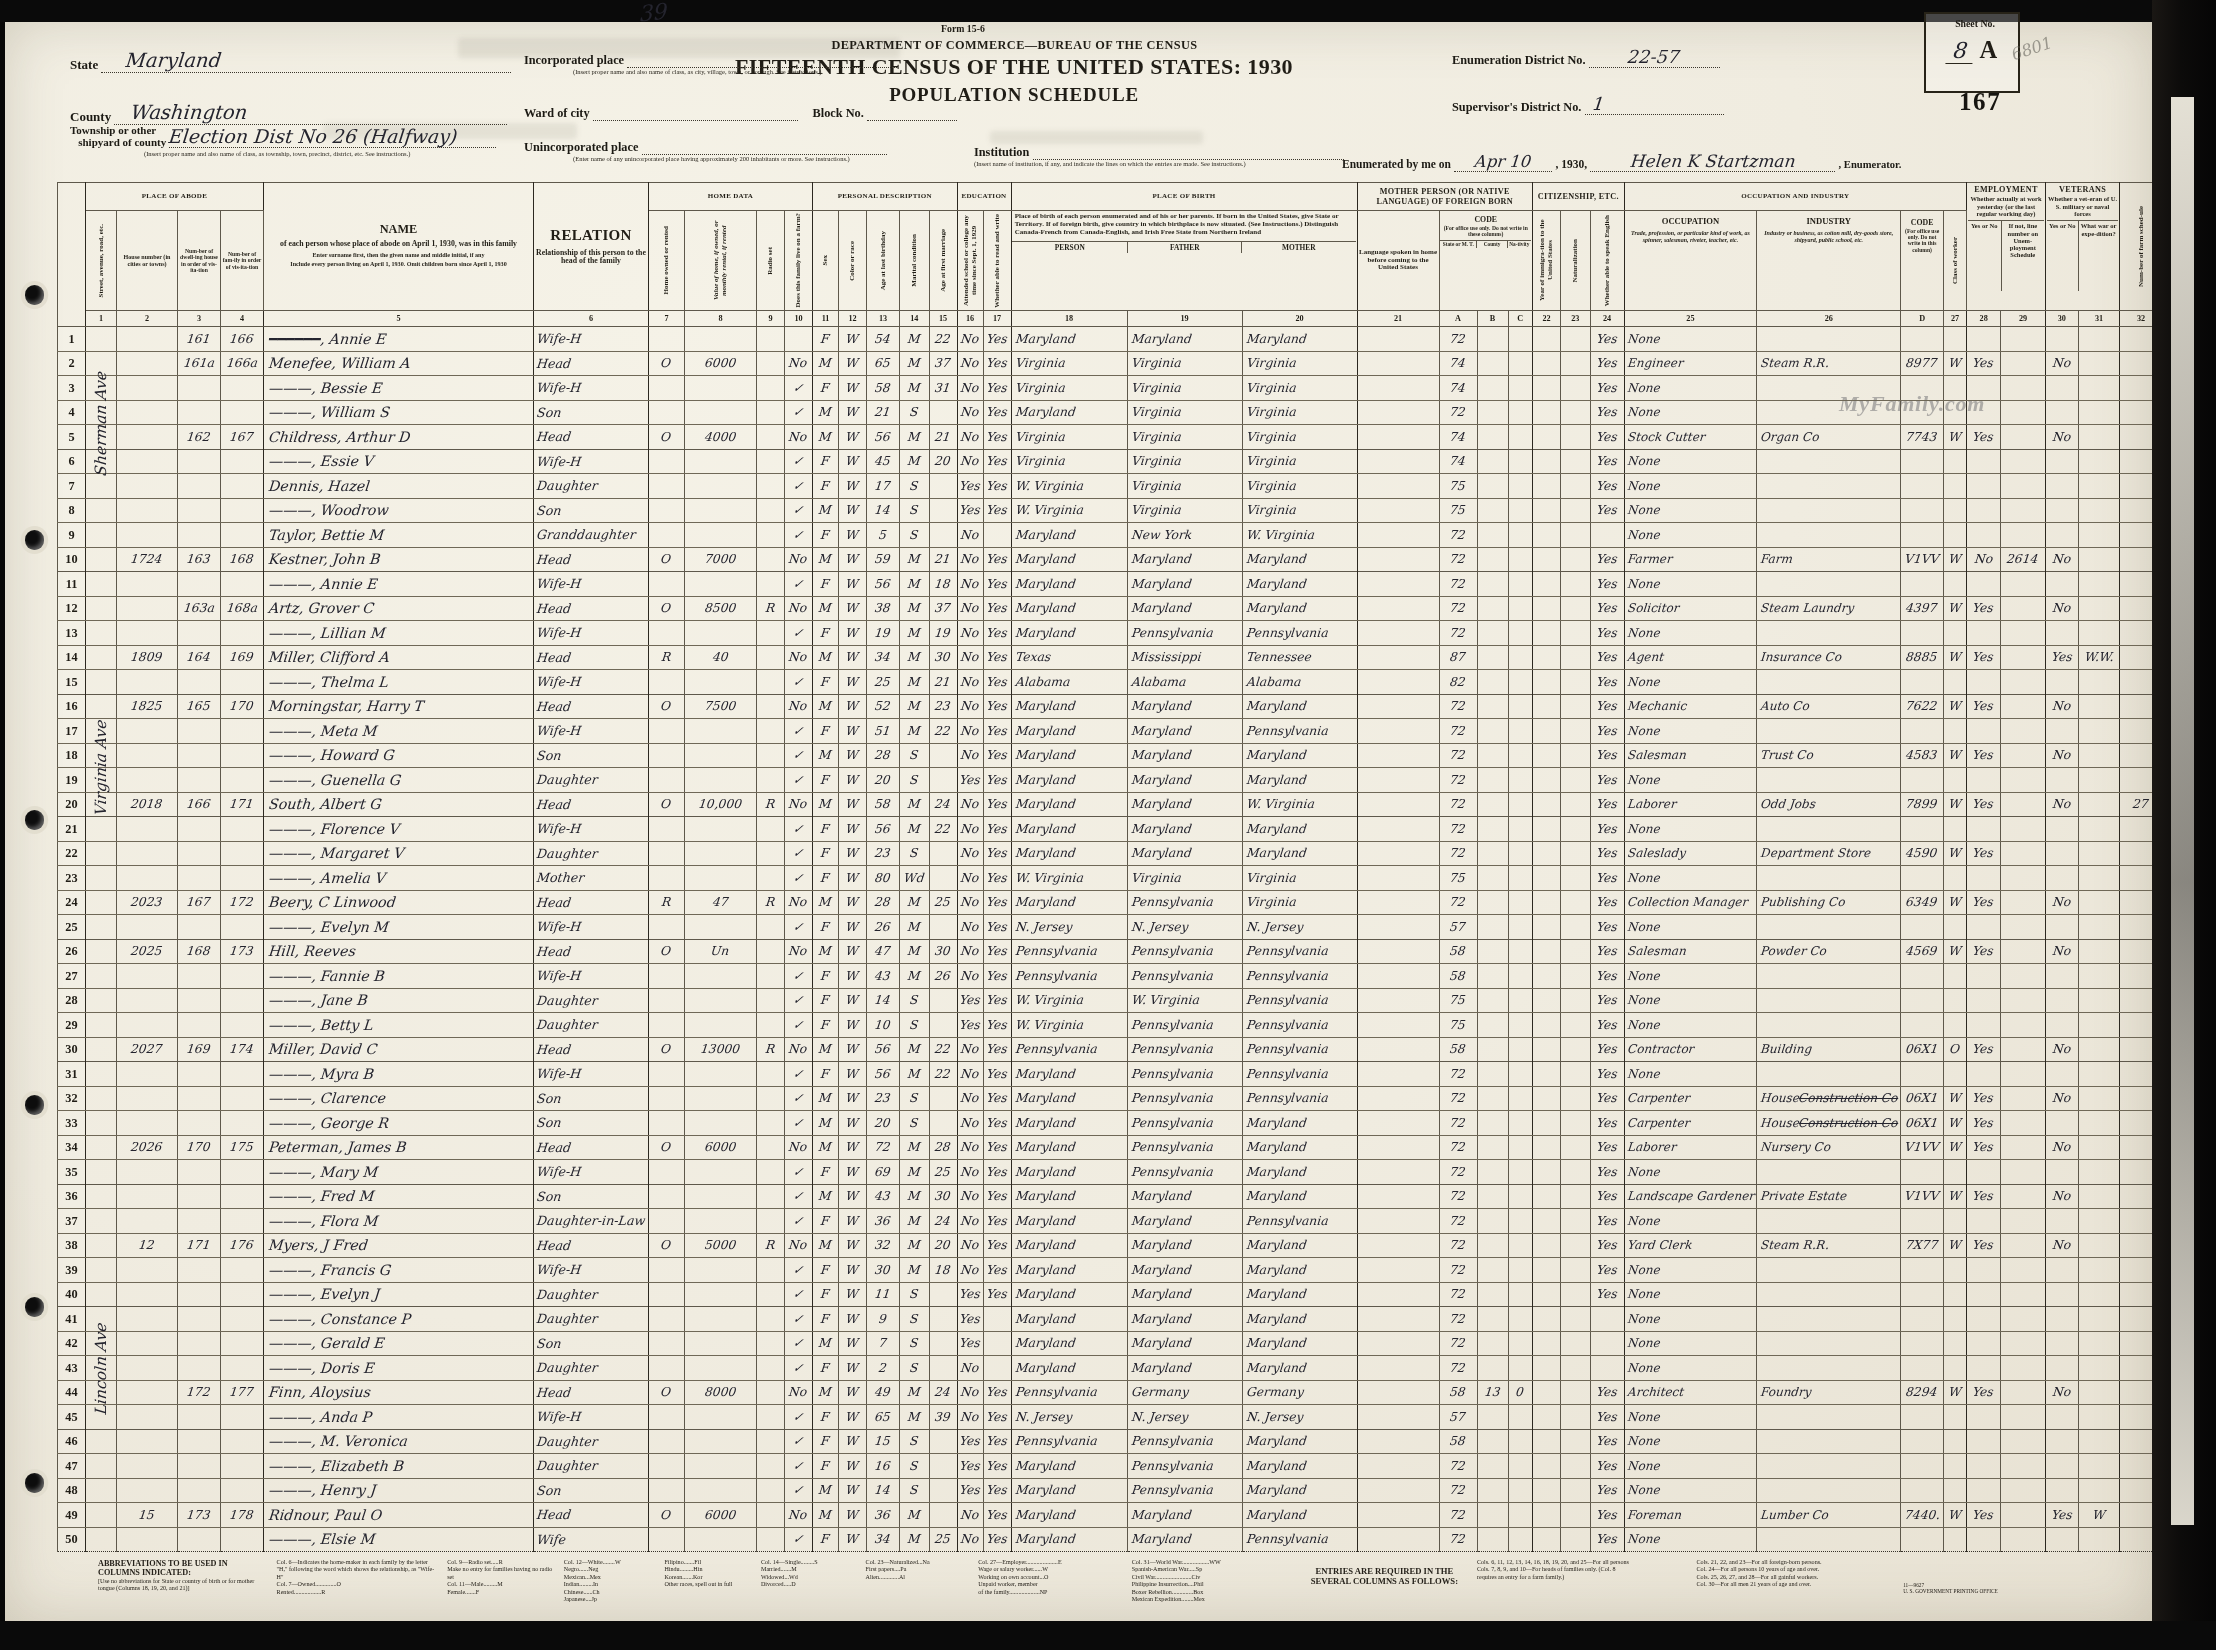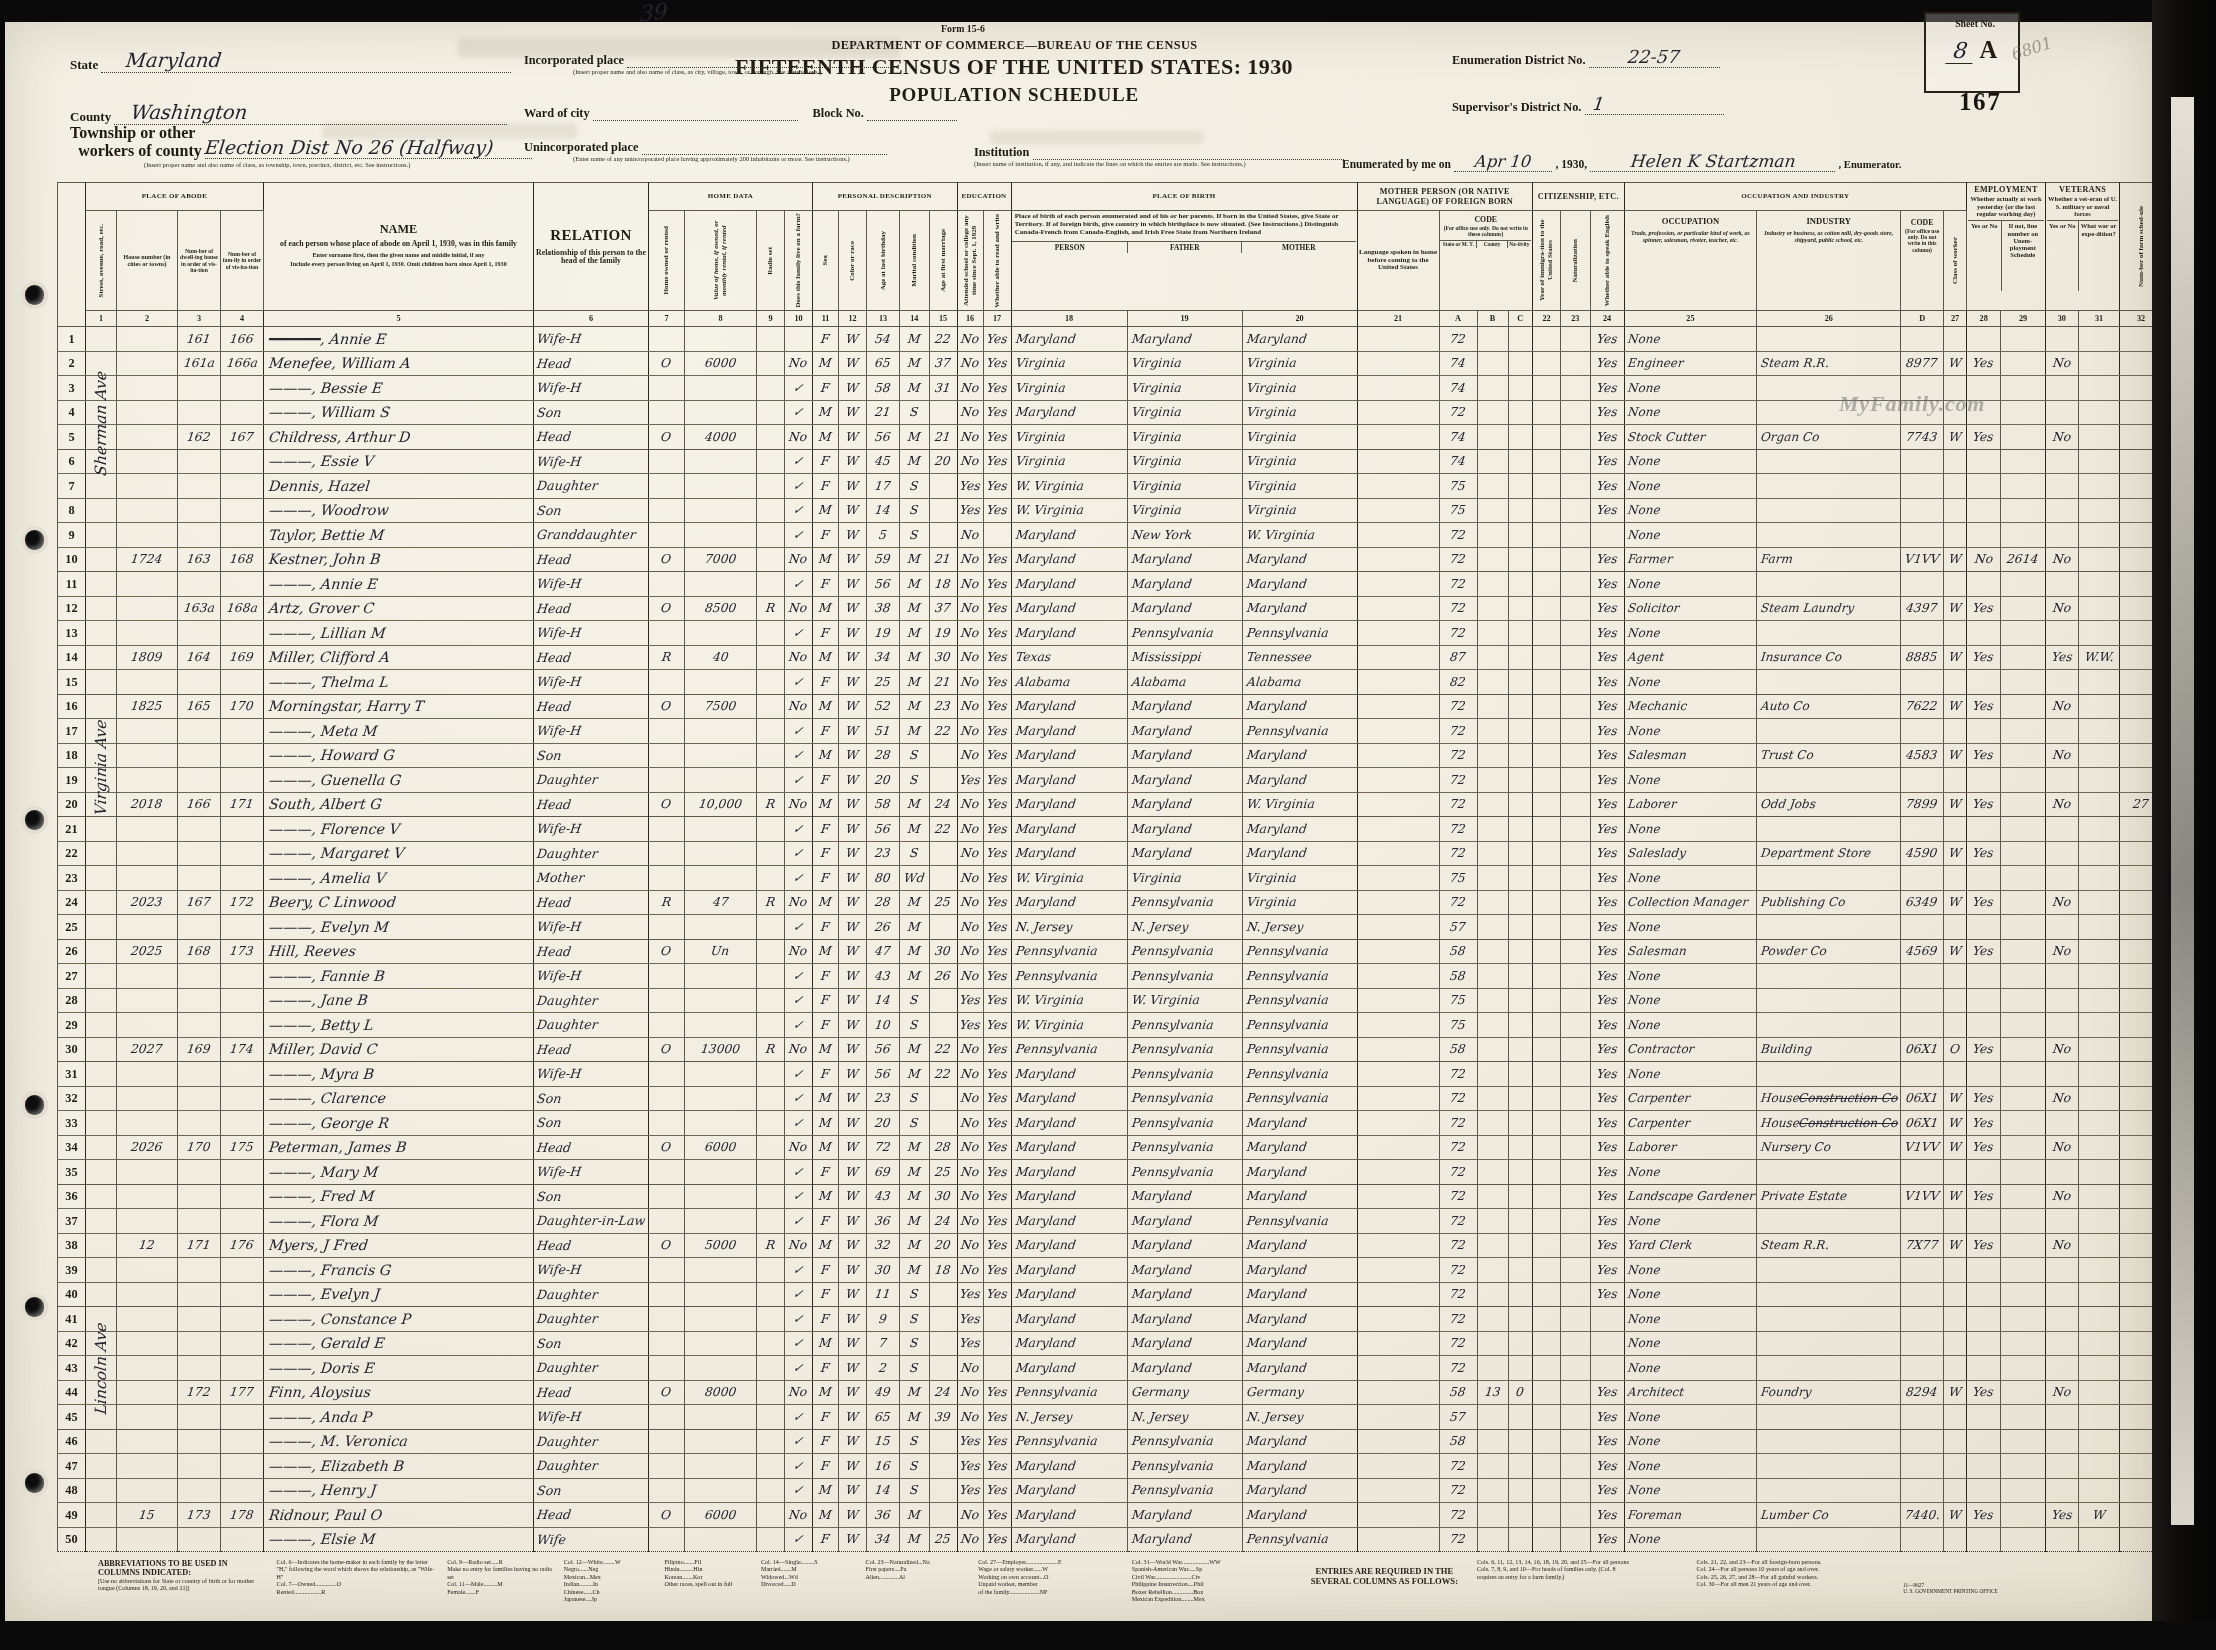--- a/index.html
+++ b/index.html
@@ -127,23 +127,23 @@
     <span class="dotfill" style="width:205px;"></span>
     <span class="lbl" style="font-size:12.3px;margin-left:11.5px;">Block No.</span>
     <span class="dotfill" style="width:90px;"></span>
   </div>
   <div class="fh" style="left:1452px;top:93px;">
     <span class="lbl" style="font-size:12.3px;">Supervisor's District No.</span>
     <span class="dotfill" style="width:131px;text-align:left;padding-left:8.2px;"><span class="hw" style="font-size:18px;">1</span></span>
   </div>
 
   <div class="fh" style="left:70px;top:124px;line-height:1.1;">
-    <span class="lbl" style="font-size:16px;display:inline-block;vertical-align:top;">
+    <span class="lbl" style="font-size:11px;display:inline-block;vertical-align:top;">
       <span>Township or other</span><br>
-      <span style="padding-left:8.2px;">workers of county</span>
+      <span style="padding-left:8.2px;">shipyard of county</span>
     </span>
     <span class="dotfill" style="width:327px;text-align:left;"><span class="hw" style="font-size:19px;">Election Dist No 26 (Halfway)</span></span>
     <div class="note" style="margin-left:74px;margin-top:1.6px;">(Insert proper name and also name of class, as township, town, precinct, district, etc.  See instructions.)</div>
   </div>
   <div class="fh" style="left:524px;top:139px;">
     <span class="lbl" style="font-size:12.3px;">Unincorporated place</span>
     <span class="dotfill" style="width:245px;"></span>
     <div class="note" style="margin-left:49px;">(Enter name of any unincorporated place having approximately 200 inhabitants or more.  See instructions.)</div>
   </div>
   <div class="fh" style="left:974px;top:144px;">

